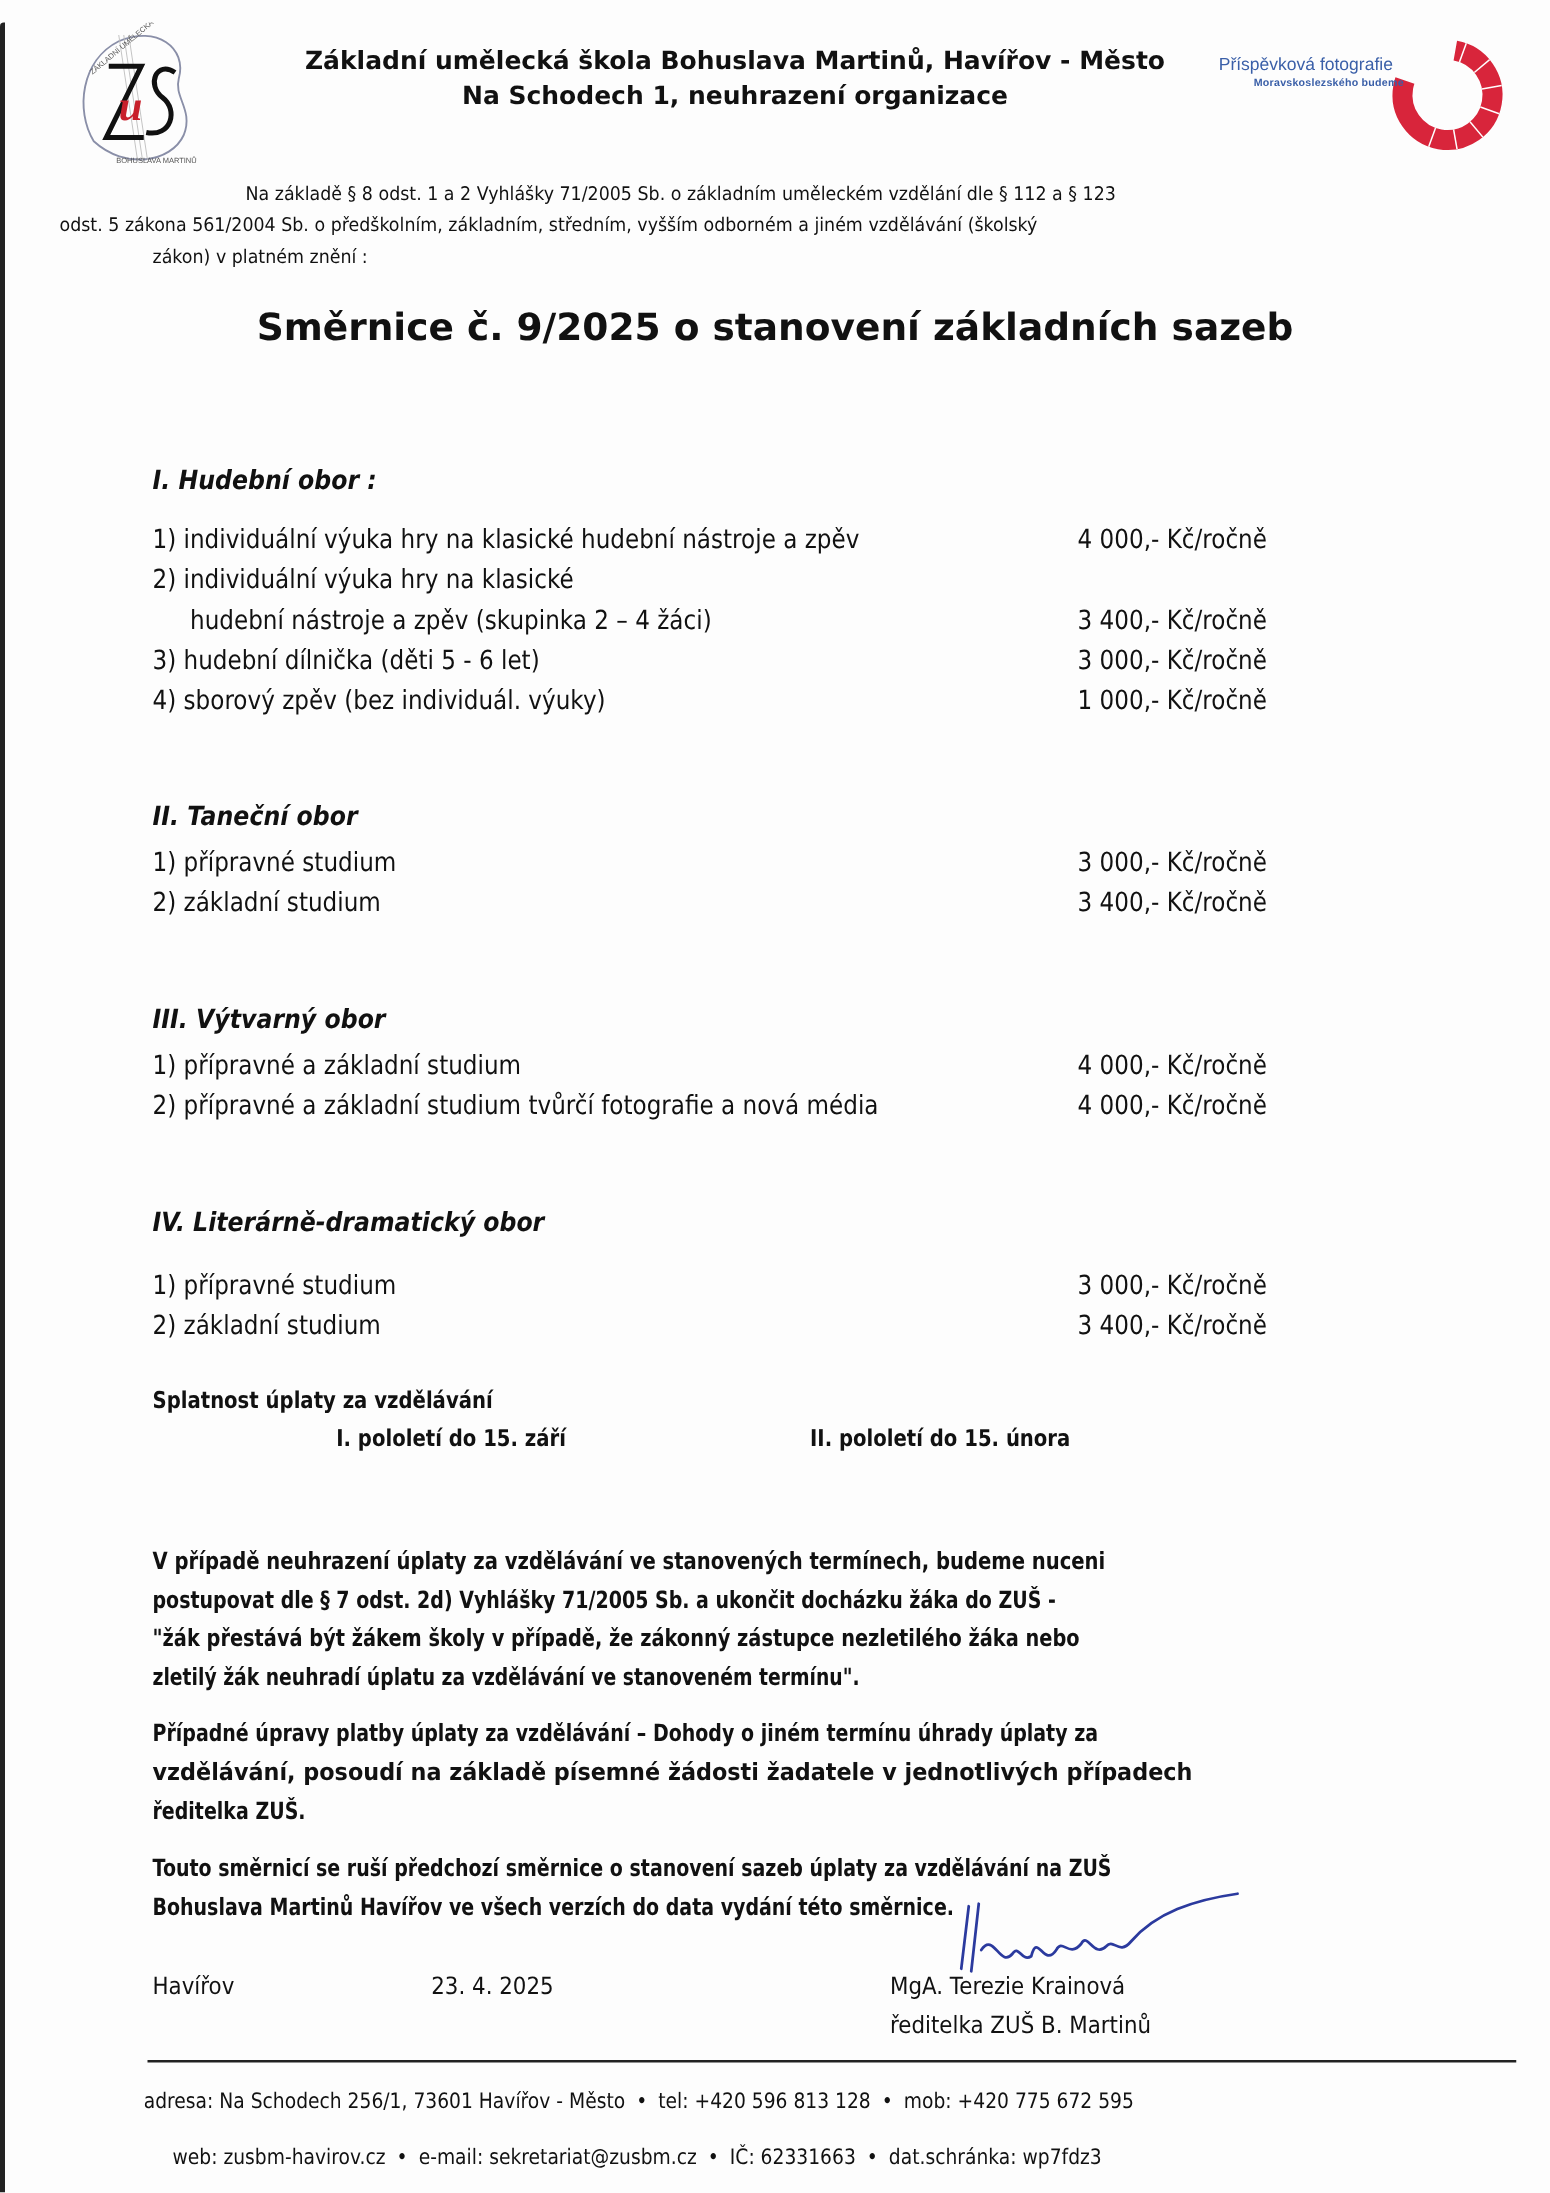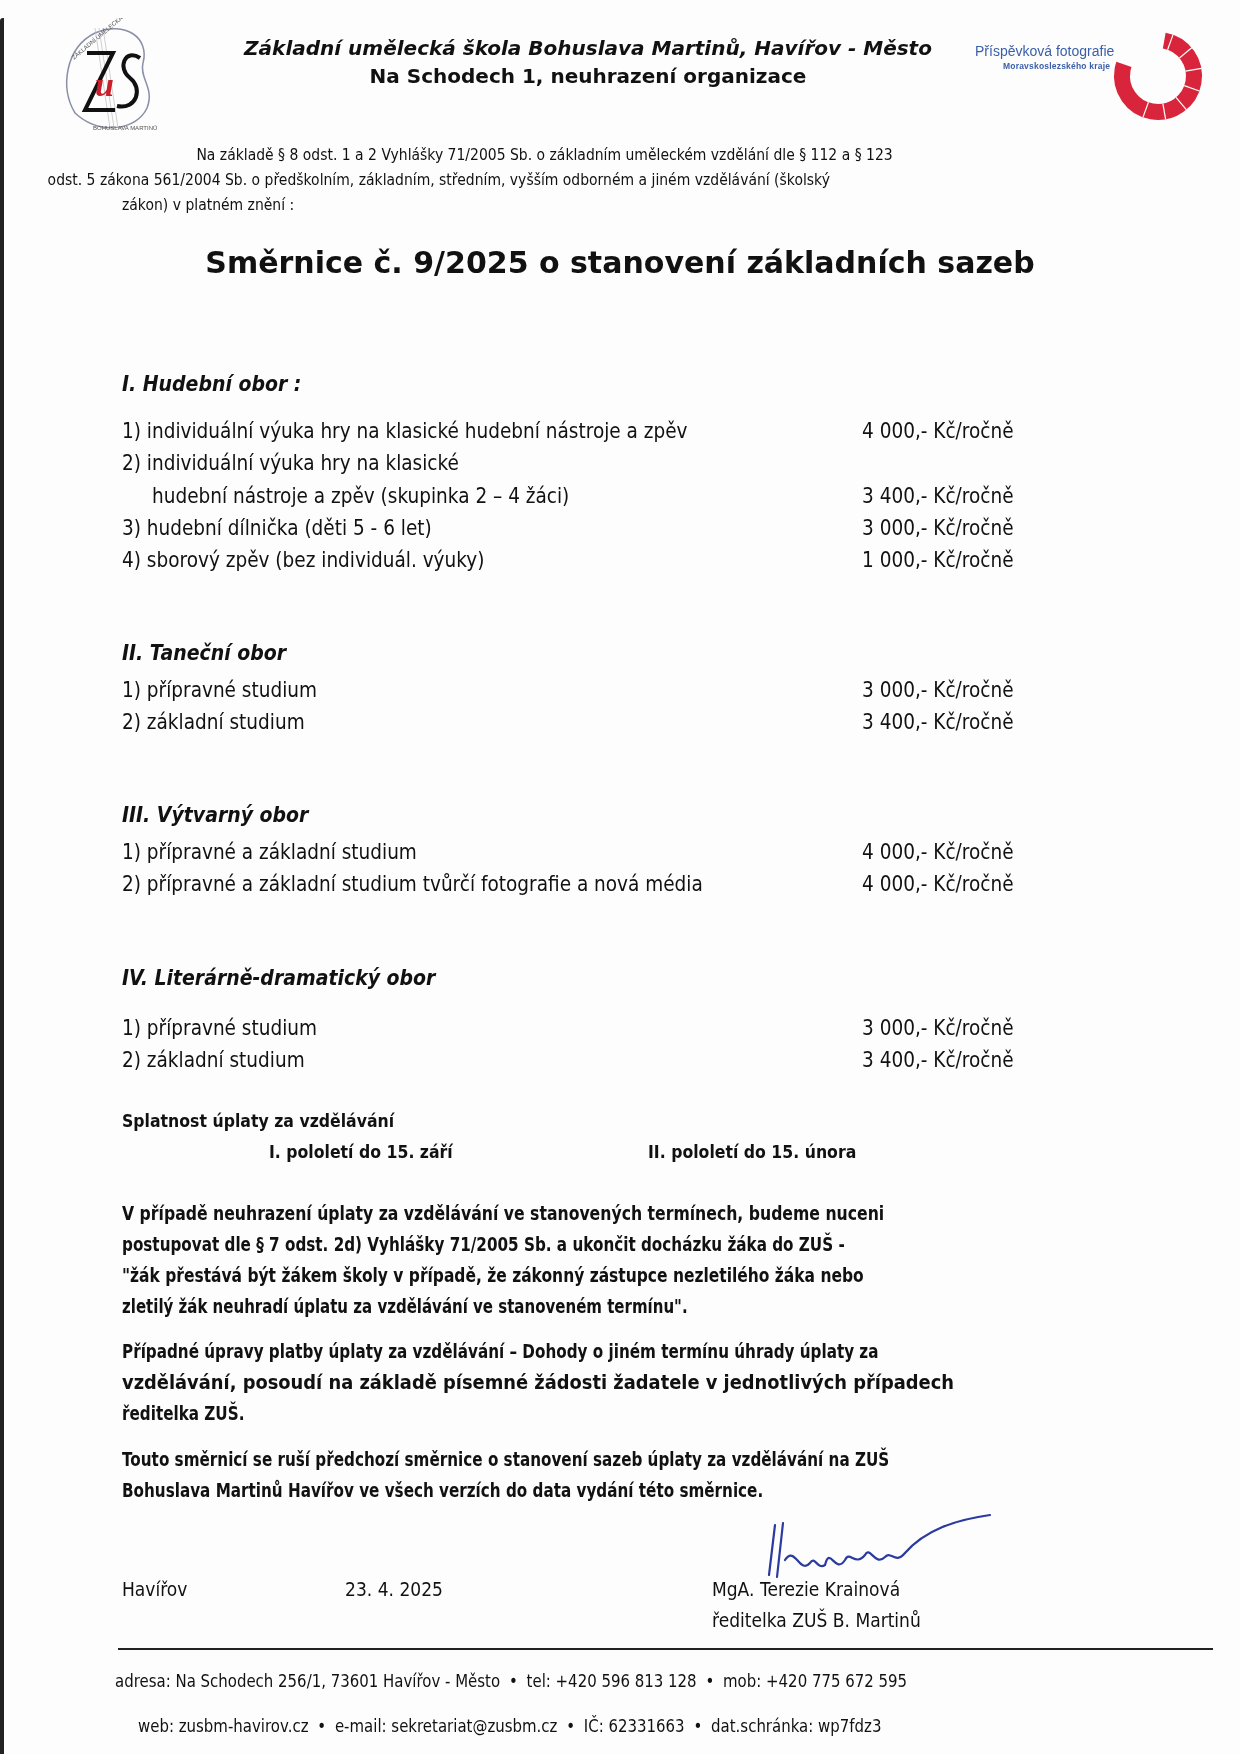--- a/index.html
+++ b/index.html
@@ -6,37 +6,37 @@
   body {
     width: 1240px; height: 1754px; background: #fdfdfd; position: relative; overflow: hidden;
     font-family: "Liberation Sans Narrow", "Liberation Sans", sans-serif; color: #111;
   }
   .page-edge { position: absolute; left: 0; top: 18px; bottom: 0; width: 4px; background: #222; border-radius: 3px 0 0 0; }
   .abs { position: absolute; }
 
   
   .school-logo { left: 55px; top: 18px; width: 110px; height: 120px; }
   .header-line1, .header-line2 { font-family: "DejaVu Sans", sans-serif; font-weight: bold; font-size: 20px; text-align: center; width: 700px; }
-  .header-line1 { left: 238px; top: 36px; font-style: italic; }
+  .header-line1 { left: 238px; top: 36px; }
   .header-line2 { left: 238px; top: 64px; }
   .org-logo { left: 960px; top: 24px; width: 250px; height: 100px; }
   .org-text1 { left: 975px; top: 43px; font-family: "Liberation Sans", sans-serif; font-size: 14px; color: #3a5fa8; }
   .org-text2 { left: 1003px; top: 61px; font-family: "Liberation Sans", sans-serif; font-size: 8.5px; color: #3a5fa8; font-weight: bold; letter-spacing: 0.2px; }
 
   .preamble { left: 122px; top: 143px; width: 1040px; font-family: "DejaVu Sans", sans-serif; font-size: 15px; line-height: 25px; transform: scaleX(0.93); transform-origin: left top; width: 1118px; }
   .preamble .indent { padding-left: 80px; }
 
   .title { left: 130px; top: 243px; width: 980px; text-align: center; font-family: "DejaVu Sans", sans-serif; font-weight: bold; font-size: 30px; line-height: 40px; }
 
   .section-title { font-family: "DejaVu Sans", sans-serif; font-weight: bold; font-style: italic; font-size: 21px; left: 122px; transform: scaleX(0.9); transform-origin: left top; }
   .item { left: 122px; font-family: "DejaVu Sans", sans-serif; font-size: 21px; transform: scaleX(0.88); transform-origin: left top; white-space: nowrap; }
   .price { left: 862px; font-family: "DejaVu Sans", sans-serif; font-size: 21px; transform: scaleX(0.88); transform-origin: left top; white-space: nowrap; }
 
   .bold-text { font-family: "DejaVu Sans", sans-serif; font-weight: bold; font-size: 18.5px; white-space: nowrap; transform-origin: left top; }
-  .para { left: 122px; width: 1045px; font-family: "DejaVu Sans", sans-serif; font-weight: bold; font-size: 19px; line-height: 31px; text-align: justify; }
+  .para { left: 122px; width: 1045px; font-family: "DejaVu Sans", sans-serif; font-weight: bold; font-size: 19px; line-height: 31px; text-align: justify; margin-top: 36px; }
   .para span.line { display: block; white-space: nowrap; transform-origin: left top; }
 
   .sig-text { font-family: "DejaVu Sans", sans-serif; font-size: 19px; transform: scaleX(0.9); transform-origin: left top; white-space: nowrap; }
   .signature { left: 755px; top: 1505px; width: 240px; height: 80px; }
 
   .footer-rule { left: 118px; top: 1648px; width: 1095px; height: 0; border-top: 2px solid #222; }
   .footer-line { font-family: "DejaVu Sans", sans-serif; font-size: 17px; white-space: nowrap; transform: scaleX(0.88); transform-origin: left top; }
   .bullet { padding: 0 10px; }
 </style>
 </head>
@@ -67,21 +67,21 @@
       <line x1="0" y1="-28" x2="0" y2="-44" transform="rotate(50)"></line>
       <line x1="0" y1="-28" x2="0" y2="-44" transform="rotate(80)"></line>
       <line x1="0" y1="-28" x2="0" y2="-44" transform="rotate(110)"></line>
       <line x1="0" y1="-28" x2="0" y2="-44" transform="rotate(140)"></line>
       <line x1="0" y1="-28" x2="0" y2="-44" transform="rotate(170)"></line>
       <line x1="0" y1="-28" x2="0" y2="-44" transform="rotate(200)"></line>
     </g>
   </g>
 </svg>
 <div class="abs org-text1">Příspěvková fotografie</div>
-<div class="abs org-text2">Moravskoslezského kraje</div>
+<div class="abs org-text2">Moravskoslezského budeme</div>
 
 <div class="abs preamble">
   <div class="indent">Na základě § 8 odst. 1 a 2 Vyhlášky 71/2005 Sb. o základním uměleckém vzdělání dle § 112 a § 123</div>
   <div style="margin-left:-80px; padding-left:0; position:relative; left:0;">odst. 5 zákona 561/2004 Sb. o předškolním, základním, středním, vyšším odborném a jiném vzdělávání (školský</div>
   <div>zákon) v platném znění :</div>
 </div>
 
 <div class="abs title">
   <div>Směrnice č. 9/2025 o stanovení základních sazeb</div>
 </div>

